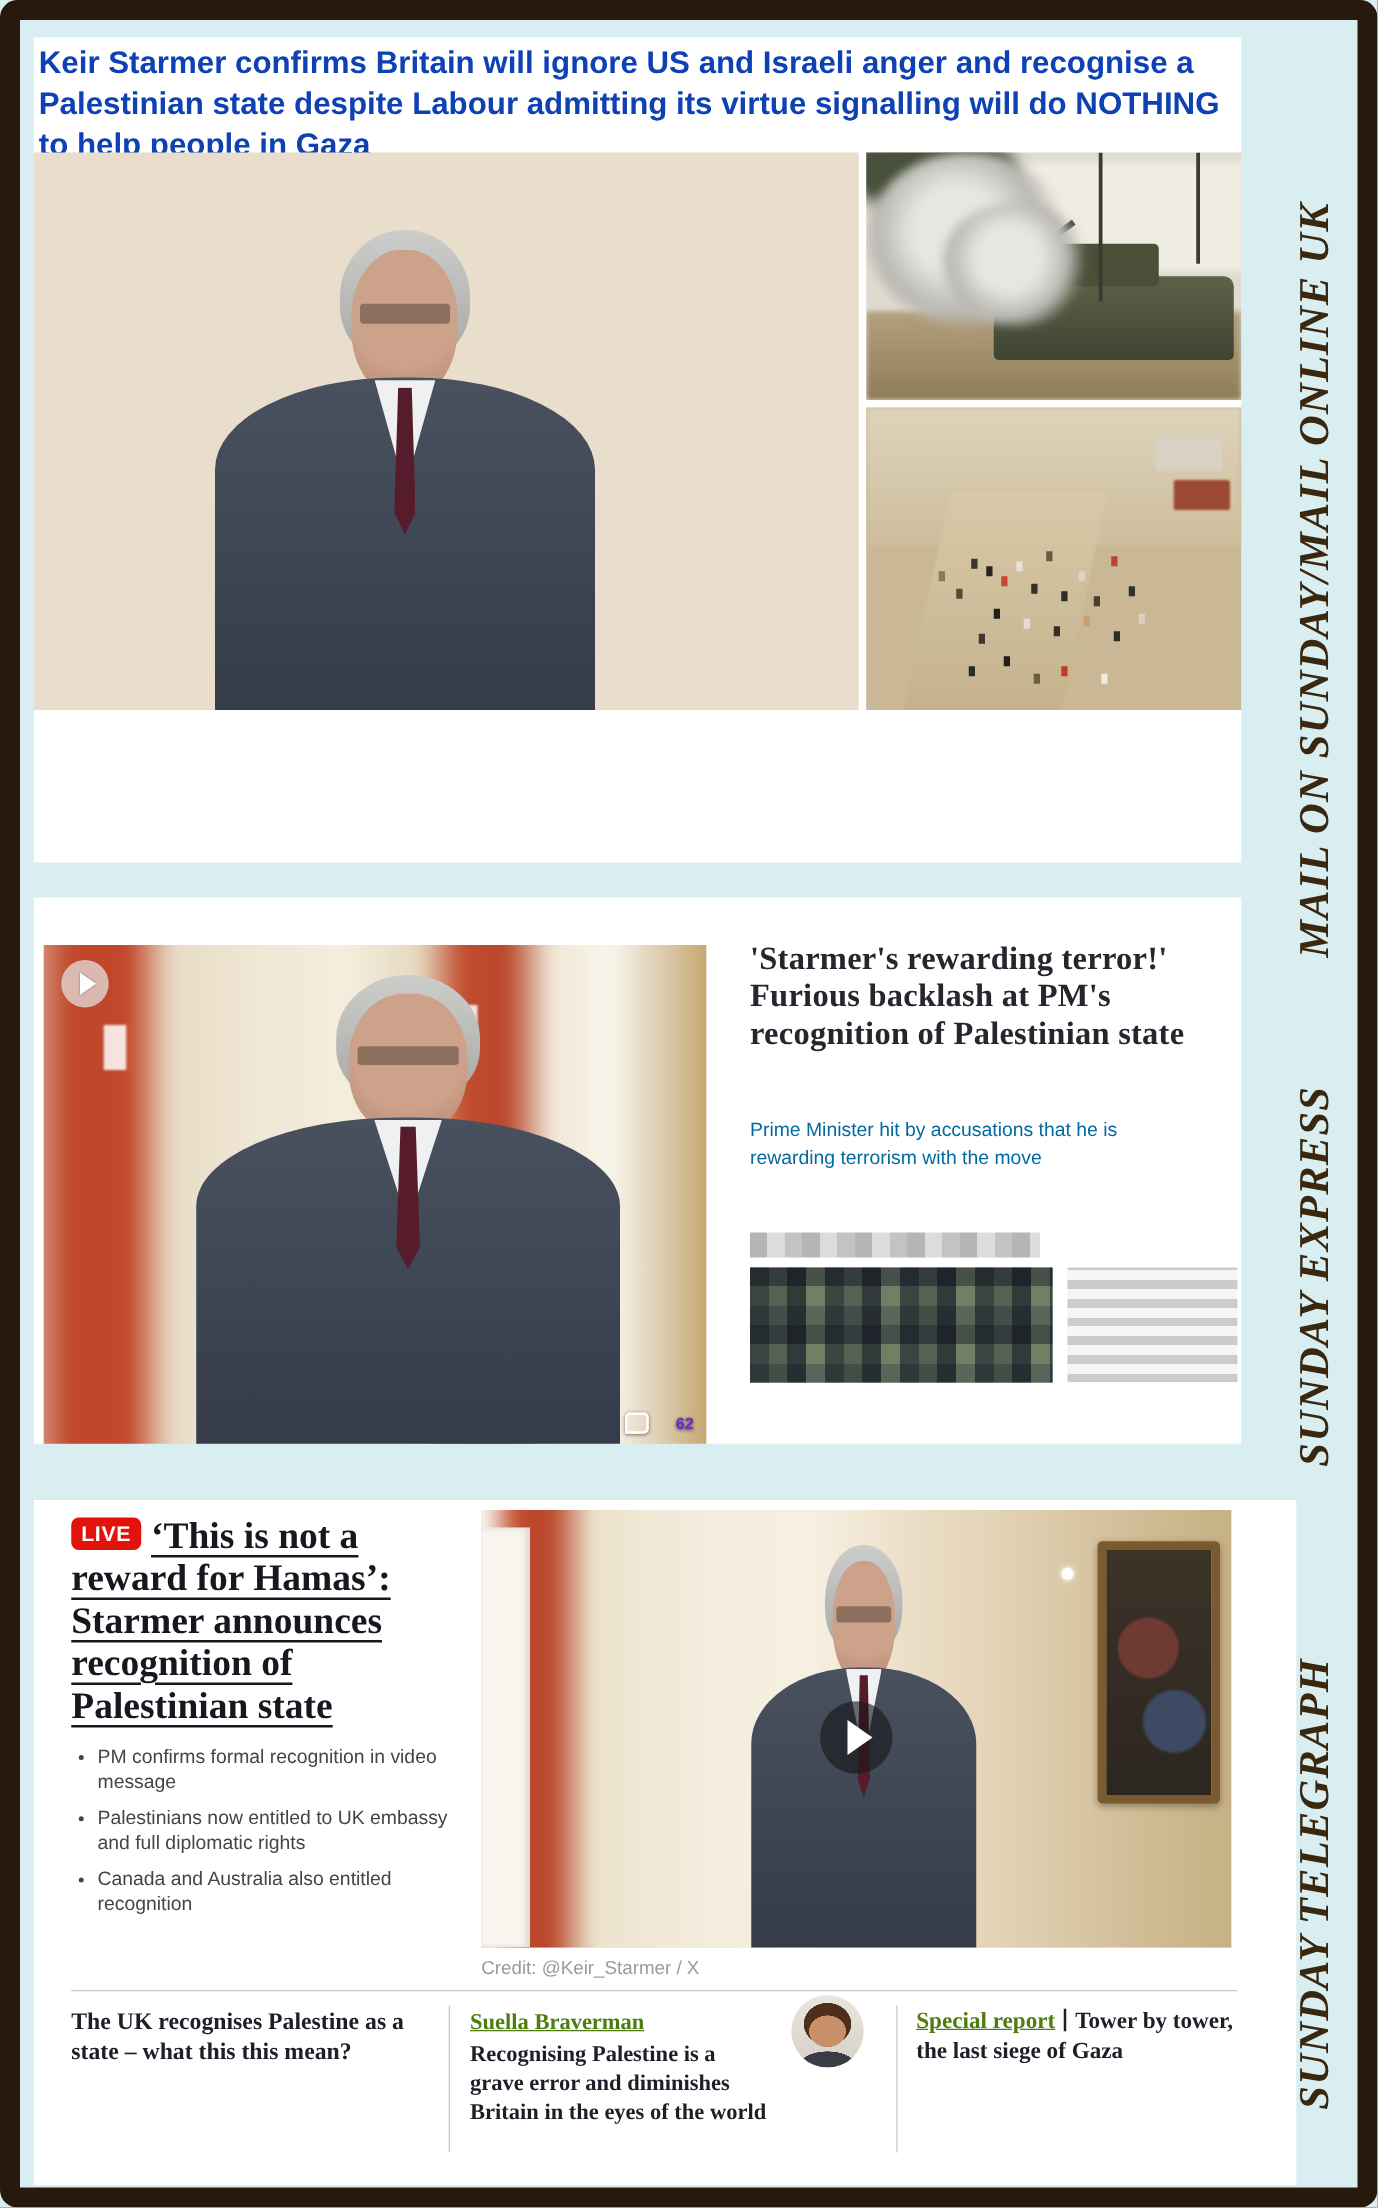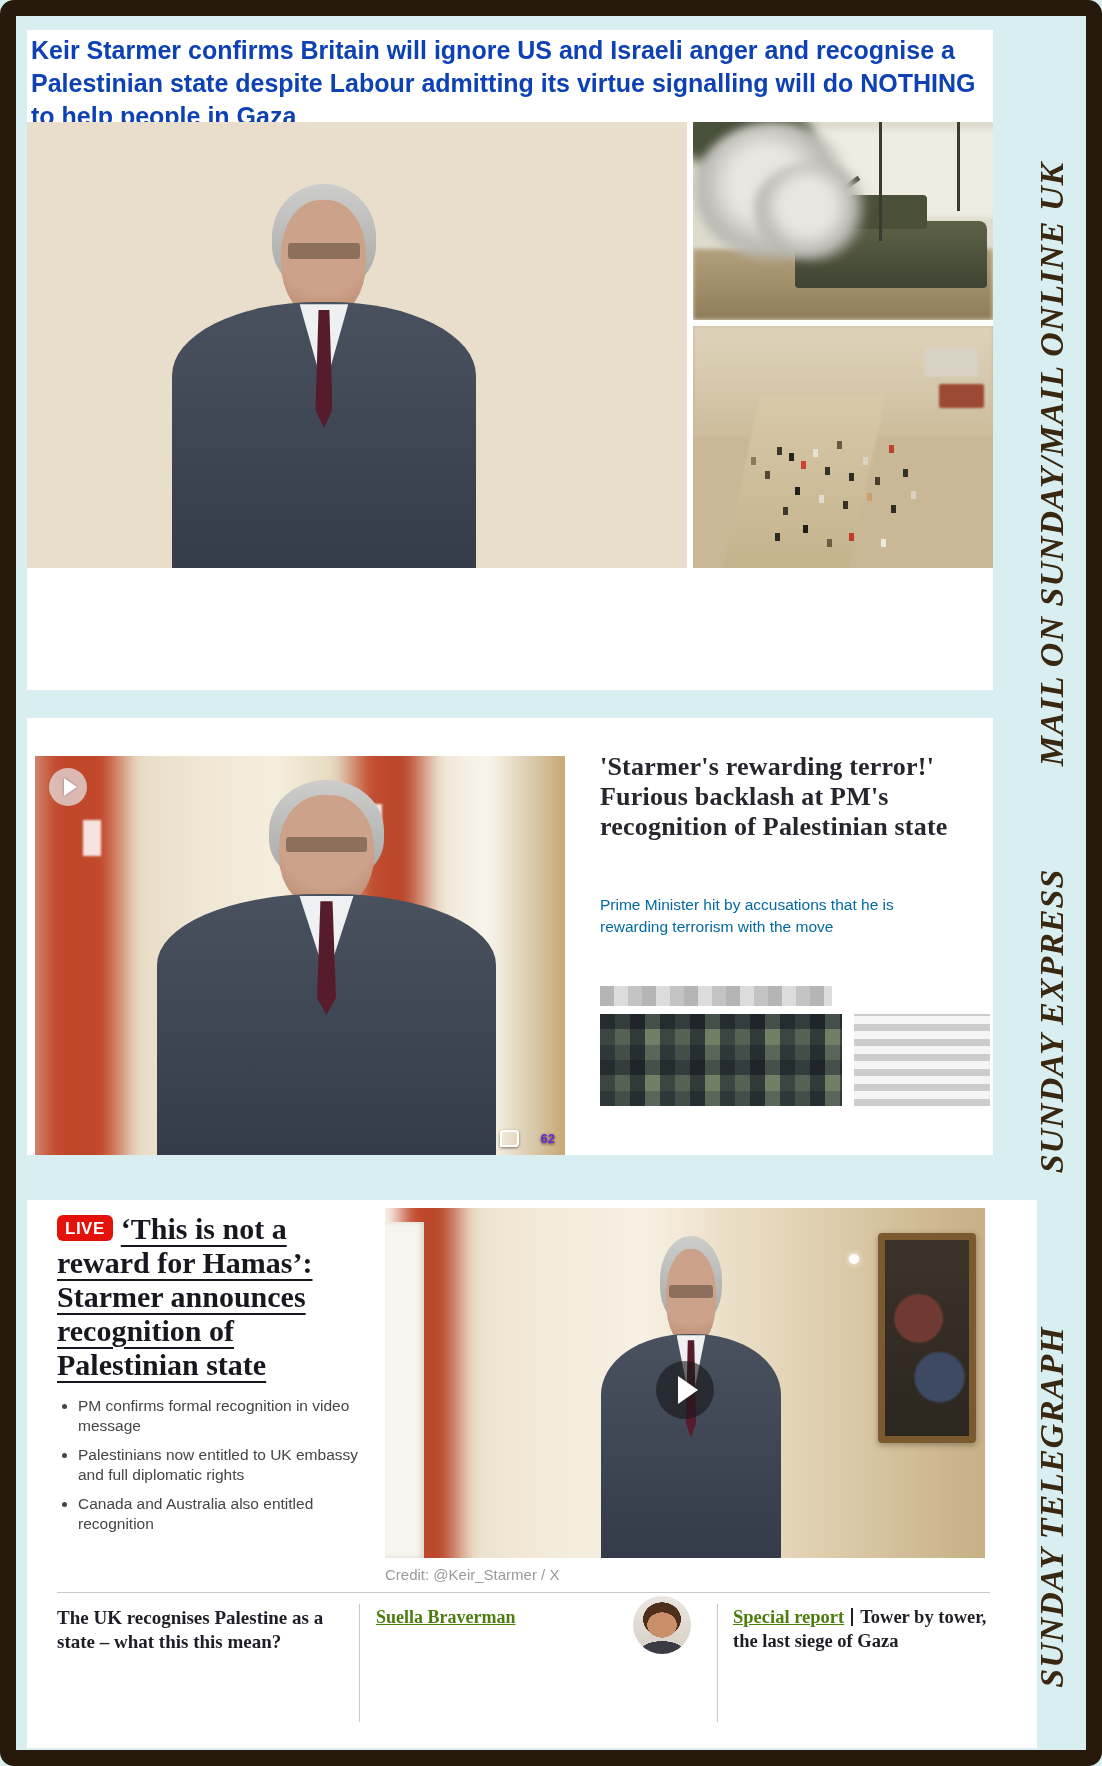--- a/index.html
+++ b/index.html
@@ -241,20 +241,21 @@
 
     <div class="tg-hr"></div>
     <div class="vdiv" style="left:332px;"></div>
     <div class="vdiv" style="left:690px;"></div>
 
     <div class="rc" id="rc1">
       <span>The UK recognises Palestine as a state – what this this mean?</span>
     </div>
     <div class="rc" id="rc2">
       <span class="kicker">Suella Braverman</span>
+      <span>Recognising Palestine is a grave error and diminishes Britain in the eyes of the world</span>
     </div>
     <div class="avatar"></div>
     <div class="rc" id="rc3">
       <span class="kicker">Special report</span><span class="kbar"></span><span>Tower by tower, the last siege of Gaza</span>
     </div>
   </div>
 
   <div class="rail" id="rail-mail">MAIL ON SUNDAY/MAIL ONLINE UK</div>
   <div class="rail" id="rail-express">SUNDAY EXPRESS</div>
   <div class="rail" id="rail-tele">SUNDAY TELEGRAPH</div>

